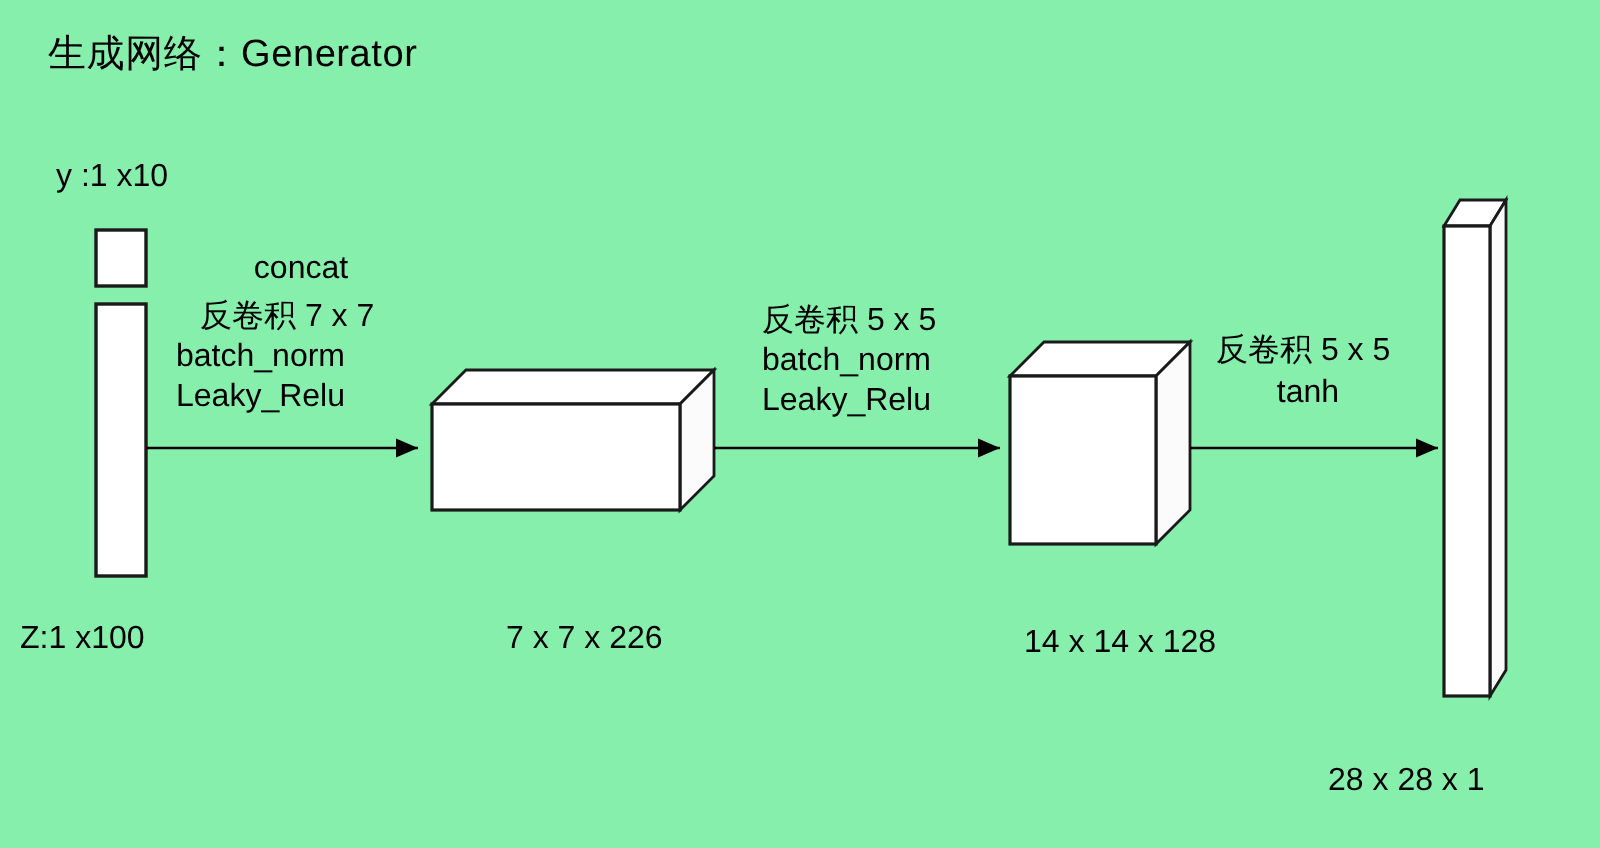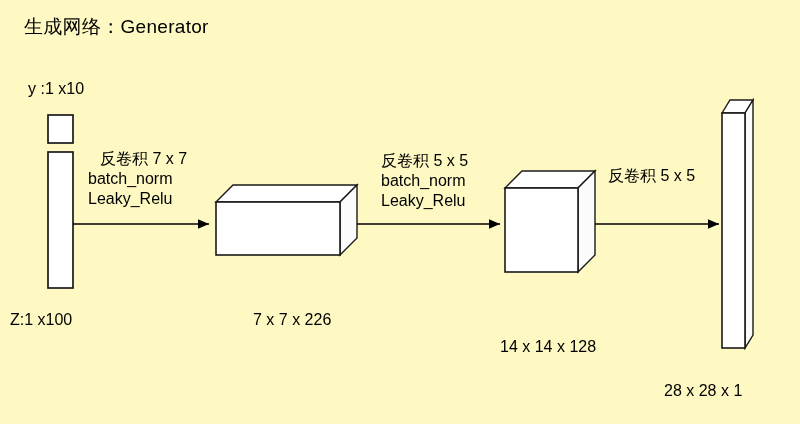--- a/index.html
+++ b/index.html
@@ -4,21 +4,21 @@
 <style>
   html, body {
     margin: 0;
     padding: 0;
     background: #ffffff;
   }
   #canvas {
     position: relative;
     width: 800px;
     height: 424px;
-    background: #fef9c3;
+    background: #86efac;
     font-family: "Liberation Sans", "DejaVu Sans", sans-serif;
     color: #000000;
     overflow: hidden;
   }
   .title {
     position: absolute;
     left: 24px;
     top: 14px;
     font-size: 19px;
     letter-spacing: 0.3px;
@@ -114,27 +114,29 @@
       <polygon class="shape-top" points="722,113 730,100 753,100 745,113"></polygon>
       <polygon class="shape-side" points="745,113 753,100 753,335 745,348"></polygon>
       <rect class="shape-face" x="722" y="113" width="23" height="235"></rect>
     </g>
 
   </svg>
 
   <div class="txt" style="left:28px; top:80px;">y :1 x10</div>
   <div class="txt" style="left:10px; top:311px;">Z:1 x100</div>
 
+  <div class="txt center" style="left:88px; top:126px; width:125px;">concat</div>
   <div class="txt" style="left:88px; top:150px;margin-left:12px;">反卷积 7 x 7</div>
   <div class="txt" style="left:88px; top:170px;">batch_norm</div>
   <div class="txt" style="left:88px; top:190px;">Leaky_Relu</div>
 
   <div class="txt" style="left:381px; top:152px;">反卷积 5 x 5</div>
   <div class="txt" style="left:381px; top:172px;">batch_norm</div>
   <div class="txt" style="left:381px; top:192px;">Leaky_Relu</div>
 
   <div class="txt" style="left:608px; top:167px;">反卷积 5 x 5</div>
+  <div class="txt center" style="left:608px; top:188px; width:92px;">tanh</div>
 
   <div class="txt" style="left:253px; top:311px;">7 x 7 x 226</div>
-  <div class="txt" style="left:500px; top:313px;margin-top:25px;">14 x 14 x 128</div>
+  <div class="txt" style="left:512px; top:313px;">14 x 14 x 128</div>
   <div class="txt" style="left:664px; top:382px;">28 x 28 x 1</div>
 
 </div>
 
 </body></html>

